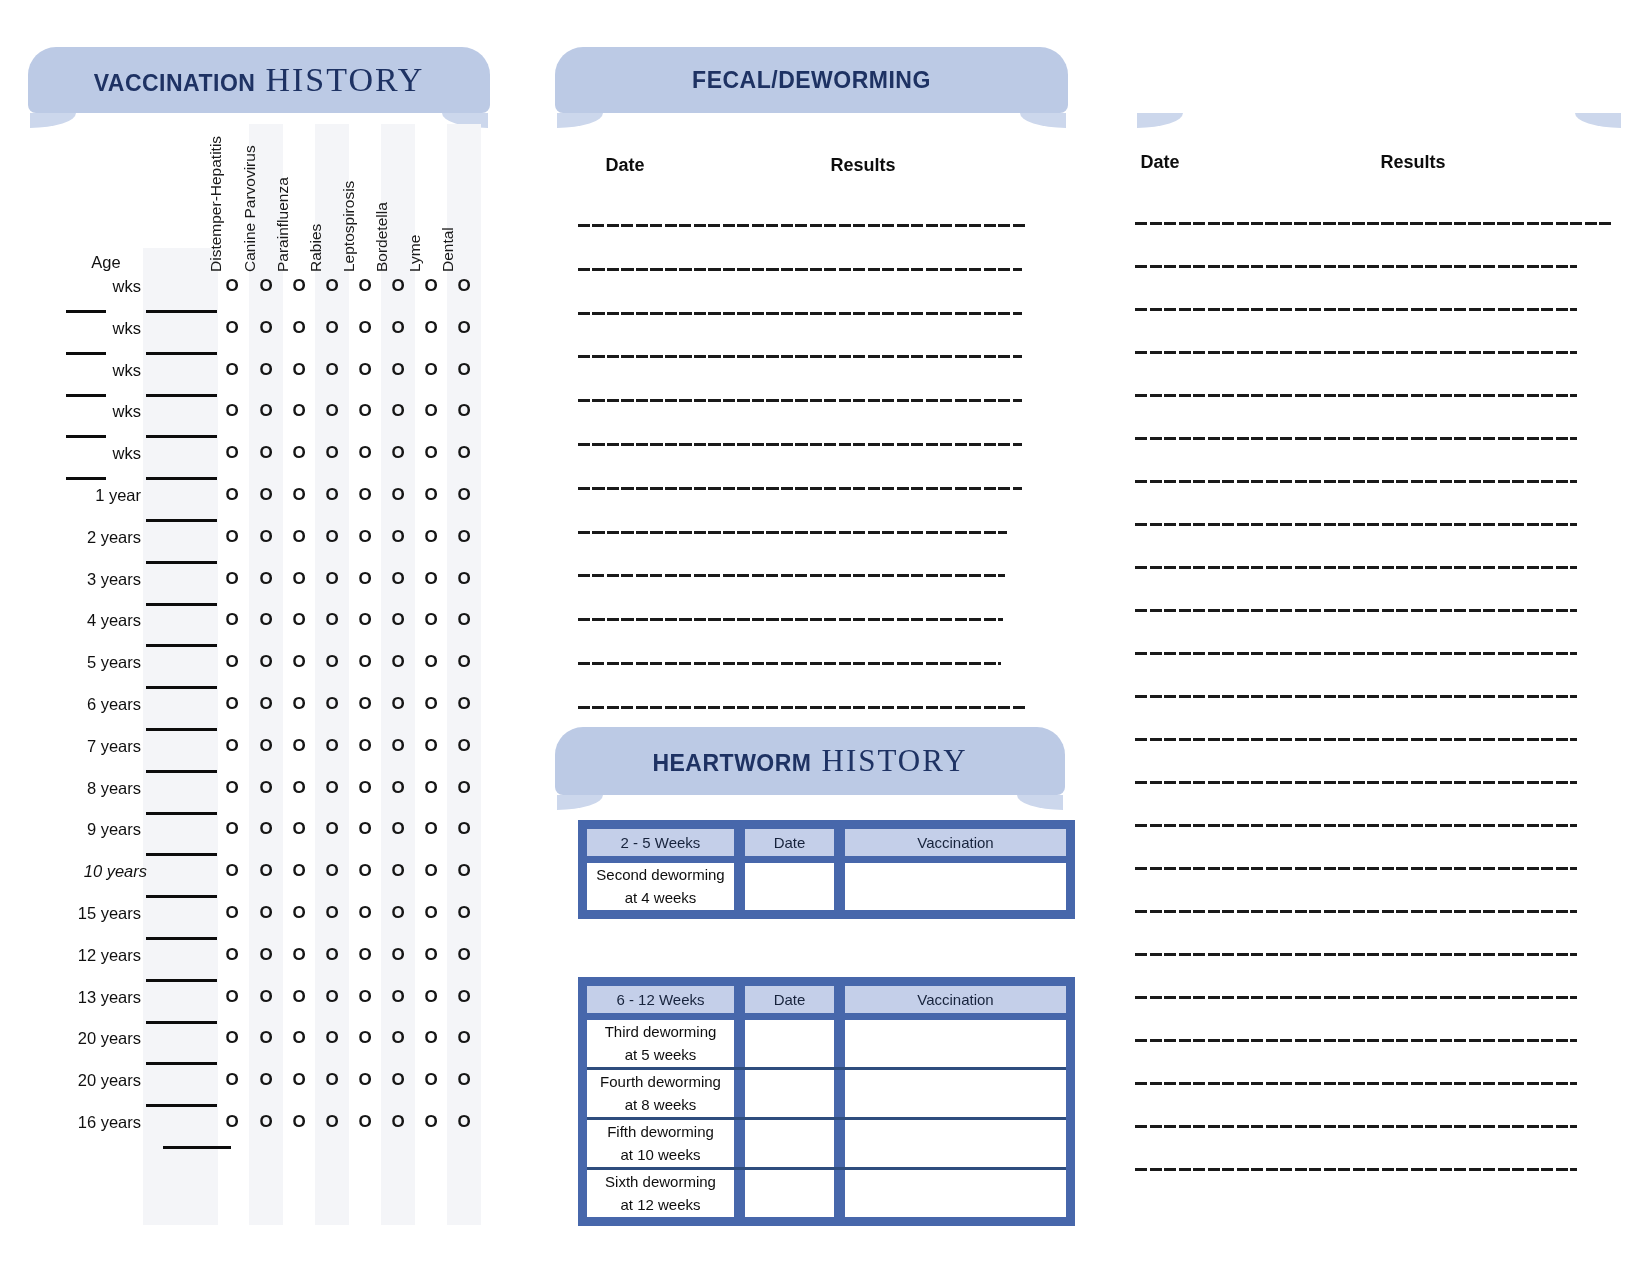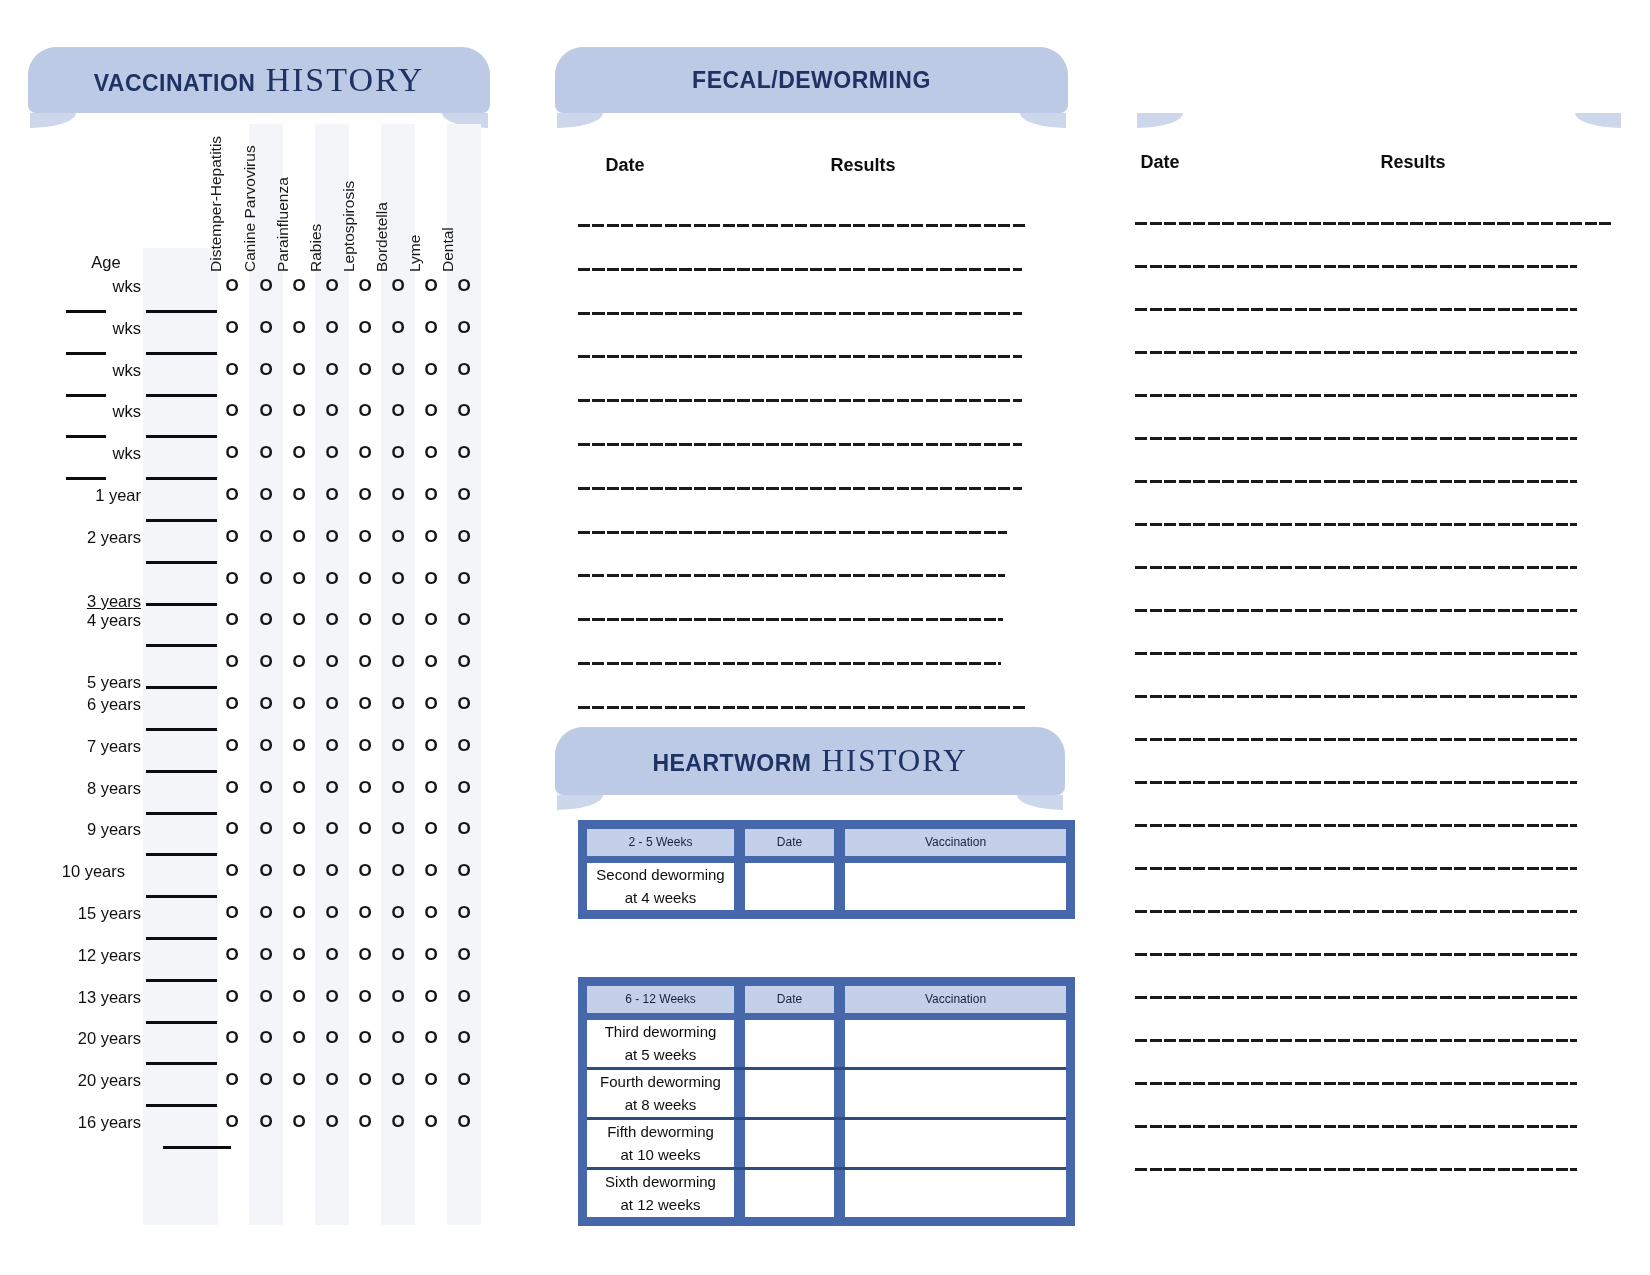--- a/index.html
+++ b/index.html
@@ -29,21 +29,21 @@
   .rlabel{position:absolute;font-size:16.5px;color:#101010;text-align:right;width:110px;}
   .circ{position:absolute;width:20px;text-align:center;font-size:17px;font-weight:600;color:#151515;line-height:22px;}
   .sline{position:absolute;height:3px;background:#0c0c0c;}
   .dline{position:absolute;height:2.5px;
          background-image:repeating-linear-gradient(90deg,var(--ink) 0 12px,transparent 12px 14.5px);}
   .collabel{position:absolute;font-size:16.5px;color:#111;text-align:center;width:80px;}
   .bigth{position:absolute;font-weight:bold;font-size:18px;color:#0d0d0d;}
   .bigth.ctr{width:140px;text-align:center;}
   .hw{position:absolute;border:9px solid var(--tborder);background:#fff;box-sizing:border-box;width:497px;left:578px;}
   .hw .hrow{display:flex;background:var(--thead);border-bottom:7px solid var(--tborder);}
-  .hw .hrow .cell{font-size:12px;color:#17233c;text-align:center;line-height:27px;height:27px;}
+  .hw .hrow .cell{font-size:15px;color:#17233c;text-align:center;line-height:27px;height:27px;}
   .hw .brow{display:flex;height:47px;}
   .hw .brow + .brow{border-top:3px solid var(--tdiv);}
   .hw .cell{box-sizing:border-box;}
   .hw .c1{width:158px;border-right:11px solid var(--tborder);}
   .hw .c2{width:100px;border-right:11px solid var(--tborder);}
   .hw .c3{flex:1;}
   .hw .brow .c1{display:flex;flex-direction:column;justify-content:center;align-items:center;
                 font-size:15px;line-height:1.5;color:#0e0e0e;text-align:center;}
 </style>
 </head>
@@ -145,41 +145,41 @@
       <div class="rlabel" style="left: 31px; top: 528px;">2 years</div>
       <div class="sline" style="left: 146px; top: 561px; width: 71px;"></div>
       <div class="circ" style="left: 222px; top: 526px;">O</div>
       <div class="circ" style="left: 256px; top: 526px;">O</div>
       <div class="circ" style="left: 289px; top: 526px;">O</div>
       <div class="circ" style="left: 322px; top: 526px;">O</div>
       <div class="circ" style="left: 355px; top: 526px;">O</div>
       <div class="circ" style="left: 388px; top: 526px;">O</div>
       <div class="circ" style="left: 421px; top: 526px;">O</div>
       <div class="circ" style="left: 454px; top: 526px;">O</div>
-      <div class="rlabel" style="left: 31px; top: 592px; text-decoration: underline;">3 years</div>
+      <div class="rlabel" style="left: 31px; top: 570px;">3 years</div>
       <div class="sline" style="left: 146px; top: 603px; width: 71px;"></div>
       <div class="circ" style="left: 222px; top: 568px;">O</div>
       <div class="circ" style="left: 256px; top: 568px;">O</div>
       <div class="circ" style="left: 289px; top: 568px;">O</div>
       <div class="circ" style="left: 322px; top: 568px;">O</div>
       <div class="circ" style="left: 355px; top: 568px;">O</div>
       <div class="circ" style="left: 388px; top: 568px;">O</div>
       <div class="circ" style="left: 421px; top: 568px;">O</div>
       <div class="circ" style="left: 454px; top: 568px;">O</div>
       <div class="rlabel" style="left: 31px; top: 611px;">4 years</div>
       <div class="sline" style="left: 146px; top: 644px; width: 71px;"></div>
       <div class="circ" style="left: 222px; top: 609px;">O</div>
       <div class="circ" style="left: 256px; top: 609px;">O</div>
       <div class="circ" style="left: 289px; top: 609px;">O</div>
       <div class="circ" style="left: 322px; top: 609px;">O</div>
       <div class="circ" style="left: 355px; top: 609px;">O</div>
       <div class="circ" style="left: 388px; top: 609px;">O</div>
       <div class="circ" style="left: 421px; top: 609px;">O</div>
       <div class="circ" style="left: 454px; top: 609px;">O</div>
-      <div class="rlabel" style="left: 31px; top: 673px;">5 years</div>
+      <div class="rlabel" style="left: 31px; top: 653px;">5 years</div>
       <div class="sline" style="left: 146px; top: 686px; width: 71px;"></div>
       <div class="circ" style="left: 222px; top: 651px;">O</div>
       <div class="circ" style="left: 256px; top: 651px;">O</div>
       <div class="circ" style="left: 289px; top: 651px;">O</div>
       <div class="circ" style="left: 322px; top: 651px;">O</div>
       <div class="circ" style="left: 355px; top: 651px;">O</div>
       <div class="circ" style="left: 388px; top: 651px;">O</div>
       <div class="circ" style="left: 421px; top: 651px;">O</div>
       <div class="circ" style="left: 454px; top: 651px;">O</div>
       <div class="rlabel" style="left: 31px; top: 695px;">6 years</div>
@@ -215,21 +215,21 @@
       <div class="rlabel" style="left: 31px; top: 820px;">9 years</div>
       <div class="sline" style="left: 146px; top: 853px; width: 71px;"></div>
       <div class="circ" style="left: 222px; top: 818px;">O</div>
       <div class="circ" style="left: 256px; top: 818px;">O</div>
       <div class="circ" style="left: 289px; top: 818px;">O</div>
       <div class="circ" style="left: 322px; top: 818px;">O</div>
       <div class="circ" style="left: 355px; top: 818px;">O</div>
       <div class="circ" style="left: 388px; top: 818px;">O</div>
       <div class="circ" style="left: 421px; top: 818px;">O</div>
       <div class="circ" style="left: 454px; top: 818px;">O</div>
-      <div class="rlabel" style="left: 15px; top: 862px;">10 years</div>
+      <div class="rlabel" style="left: 37px; top: 862px; font-style: italic;">10 years</div>
       <div class="sline" style="left: 146px; top: 895px; width: 71px;"></div>
       <div class="circ" style="left: 222px; top: 860px;">O</div>
       <div class="circ" style="left: 256px; top: 860px;">O</div>
       <div class="circ" style="left: 289px; top: 860px;">O</div>
       <div class="circ" style="left: 322px; top: 860px;">O</div>
       <div class="circ" style="left: 355px; top: 860px;">O</div>
       <div class="circ" style="left: 388px; top: 860px;">O</div>
       <div class="circ" style="left: 421px; top: 860px;">O</div>
       <div class="circ" style="left: 454px; top: 860px;">O</div>
       <div class="rlabel" style="left: 31px; top: 904px;">15 years</div>

